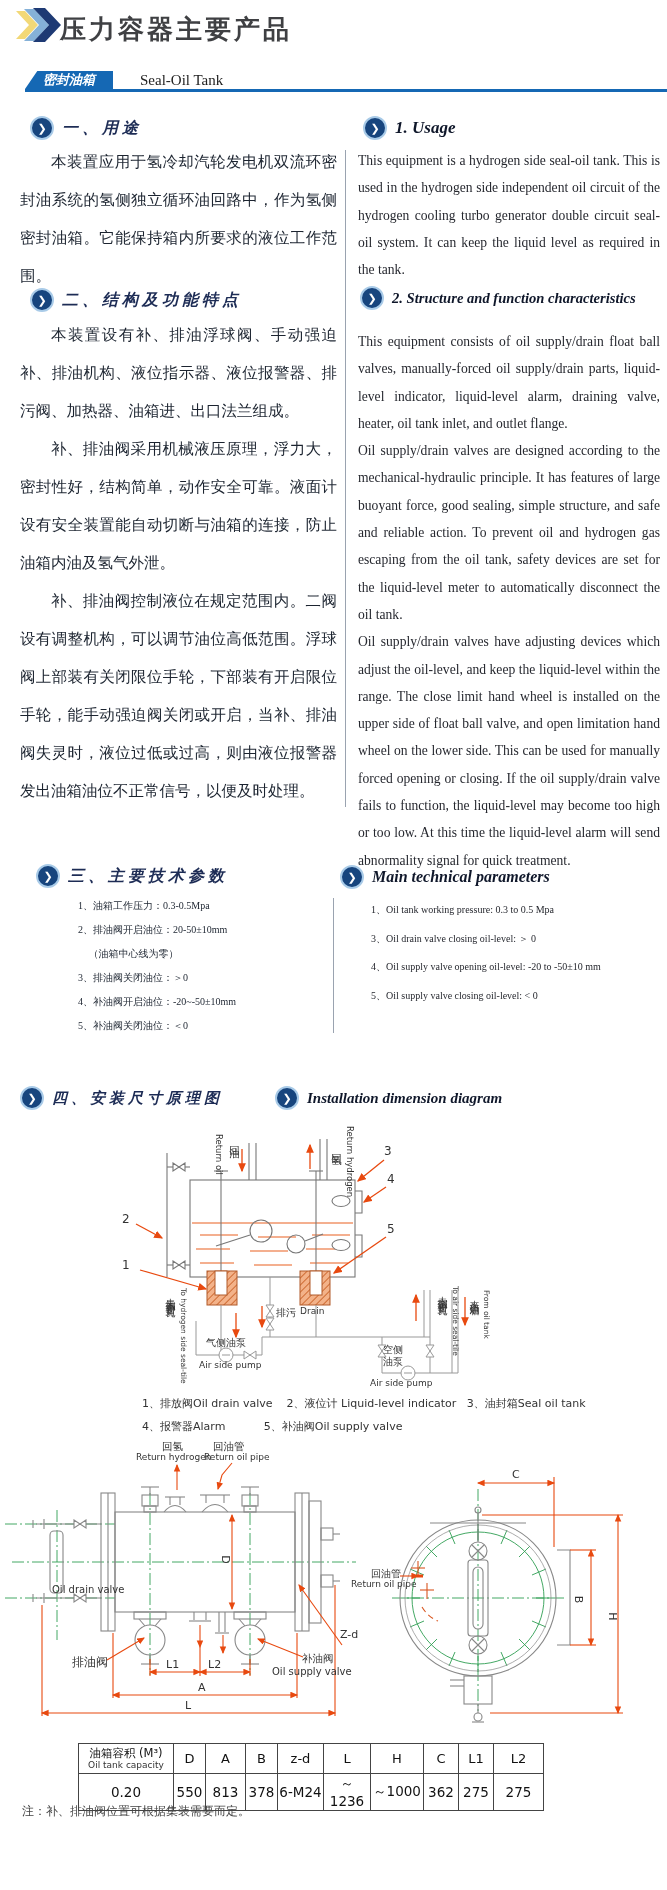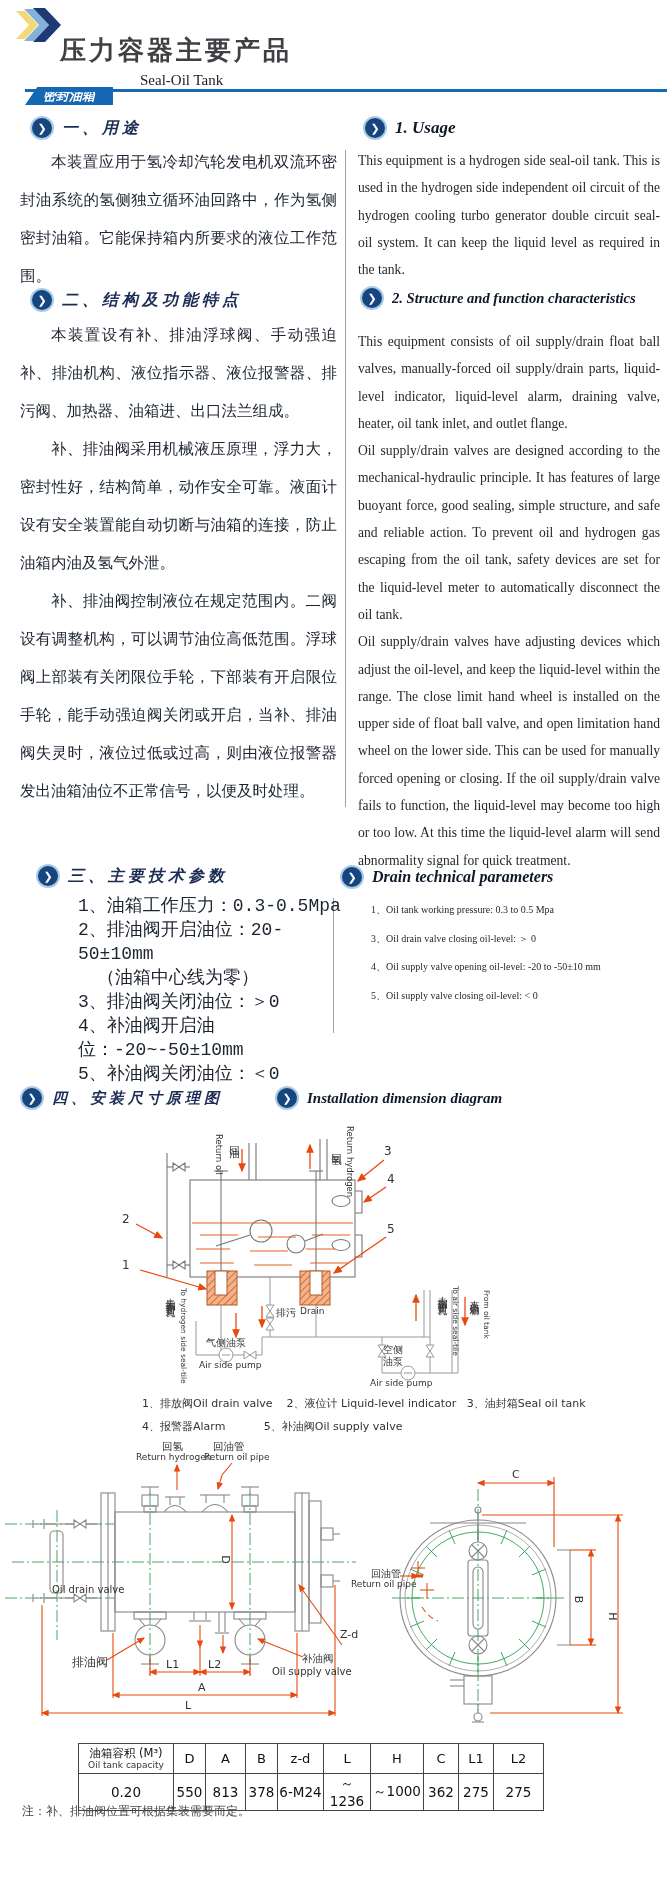--- a/index.html
+++ b/index.html
@@ -1,45 +1,45 @@
 <!DOCTYPE html>
 <html><head>
 <meta charset="utf-8">
 <style>
   html,body{margin:0;padding:0;background:#fff;}
   .page{position:relative;width:667px;height:1890px;background:#fff;overflow:hidden;
         font-family:"DejaVu Sans",sans-serif;}
   .abs{position:absolute;}
   
   .page-title{font-family:"DejaVu Sans",sans-serif;font-weight:bold;font-size:26px;
-              color:#3f4043;letter-spacing:3px;margin-top:21px;}
+              color:#3f4043;letter-spacing:3px;}
   .tab{background:#1568b4;color:#fff;font-weight:bold;font-style:italic;
        font-size:13px;display:flex;align-items:center;justify-content:center;
-       clip-path:polygon(14% 0,100% 0,100% 100%,0 100%);margin-top:16px;}
+       clip-path:polygon(14% 0,100% 0,100% 100%,0 100%);}
   .tab-en{font-family:"Liberation Serif",serif;font-size:15px;color:#222;}
   .rule{background:#1568b4;height:3px;}
   .vdiv{width:1px;background:#9aa3b0;}
   
   .sh{display:flex;align-items:center;gap:8px;}
   .shicon{width:20px;height:20px;border-radius:50%;background:#17457e;
           border:2px solid #a9cbe8;color:#fff;font-size:11px;font-weight:bold;
           display:flex;align-items:center;justify-content:center;flex:0 0 auto;}
   .shicon::after{content:"❯";}
   .sht-zh{font-family:"DejaVu Serif",serif;font-weight:bold;font-style:italic;
           font-size:16px;color:#1d2c55;letter-spacing:4px;}
   .sht-en{font-family:"Liberation Serif",serif;font-weight:bold;font-style:italic;
           font-size:16px;color:#0f172a;}
   
   .zhp{font-family:"DejaVu Serif",serif;font-size:15.5px;line-height:38px;
        text-align:justify;color:#1c2430;}
   .zhp p{margin:0;text-indent:2em;}
   .enp{font-family:"Liberation Serif",serif;font-size:13.6px;line-height:27.3px;
        text-align:justify;color:#26282f;}
   .enp p{margin:0;}
-  .zhlist{font-family:Liberation Mono, monospace;font-size:18px;line-height:24px;color:#1c2430;}
+  .zhlist{font-family:Liberation Serif, serif;font-size:10px;line-height:24px;color:#1c2430;}
   .zhlist div:nth-child(3){padding-left:1.05em;}
   .enlist{font-family:"Liberation Serif",serif;font-size:10px;line-height:28.6px;color:#26282f;}
   
   .dl{color:#333;font-family:"DejaVu Sans",sans-serif;}
   .vzh{writing-mode:vertical-rl;text-orientation:upright;letter-spacing:2px;}
   .ven{writing-mode:vertical-rl;}
   .rot90{transform:rotate(90deg);transform-origin:center;}
   .dim{font-size:11px;color:#333;font-family:"DejaVu Sans",sans-serif;}
   .num{font-size:12px;color:#333;font-family:"DejaVu Sans",sans-serif;}
   .legend{font-size:11px;color:#333;white-space:pre;font-family:"DejaVu Sans",sans-serif;}
@@ -109,21 +109,21 @@
     <p>Oil supply/drain valves are designed according to the mechanical-hydraulic principle. It has features of large buoyant force, good sealing, simple structure, and safe and reliable action. To prevent oil and hydrogen gas escaping from the oil tank, safety devices are set for the liquid-level meter to automatically disconnect the oil tank.</p>
     <p>Oil supply/drain valves have adjusting devices which adjust the oil-level, and keep the liquid-level within the range. The close limit hand wheel is installed on the upper side of float ball valve, and open limitation hand wheel on the lower side. This can be used for manually forced opening or closing. If the oil supply/drain valve fails to function, the liquid-level may become too high or too low. At this time the liquid-level alarm will send abnormality signal for quick treatment.</p>
   </div>
 
   <div class="abs sh" style="left:36px;top:864px">
     <span class="shicon"></span>
     <span class="sht-zh">三、主要技术参数</span>
   </div>
   <div class="abs sh" style="left:340px;top:865px">
     <span class="shicon"></span>
-    <span class="sht-en">Drain technical parameters</span>
+    <span class="sht-en">Main technical parameters</span>
   </div>
   <div class="abs zhlist" style="left:78px;top:894px;width:270px">
     <div>1、油箱工作压力：0.3-0.5Mpa</div>
     <div>2、排油阀开启油位：20-50±10mm</div>
     <div>（油箱中心线为零）</div>
     <div>3、排油阀关闭油位：＞0</div>
     <div>4、补油阀开启油位：-20~-50±10mm</div>
     <div>5、补油阀关闭油位：＜0</div>
   </div>
   <div class="abs enlist" style="left:371px;top:896px;width:295px">

